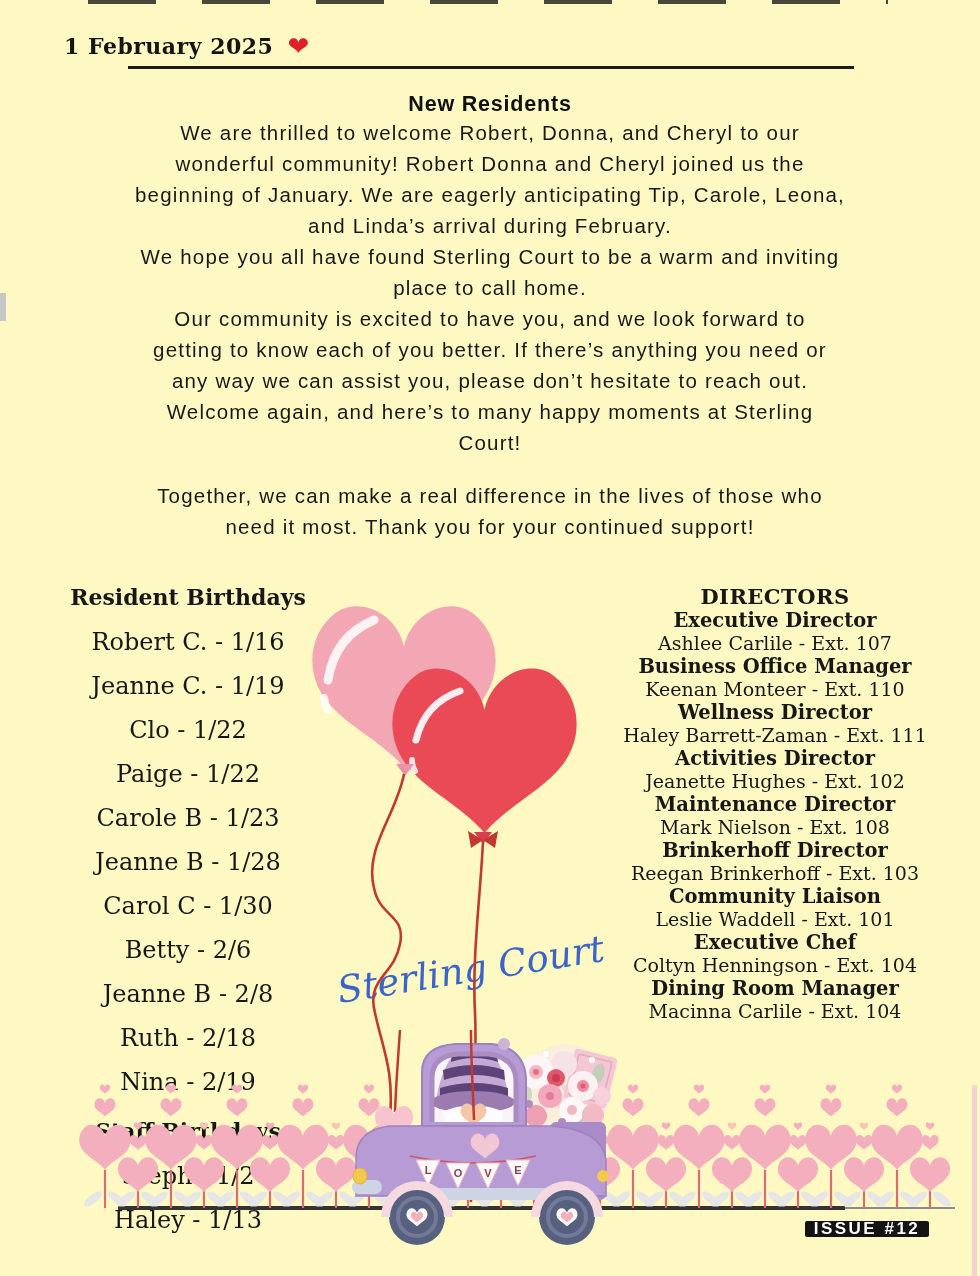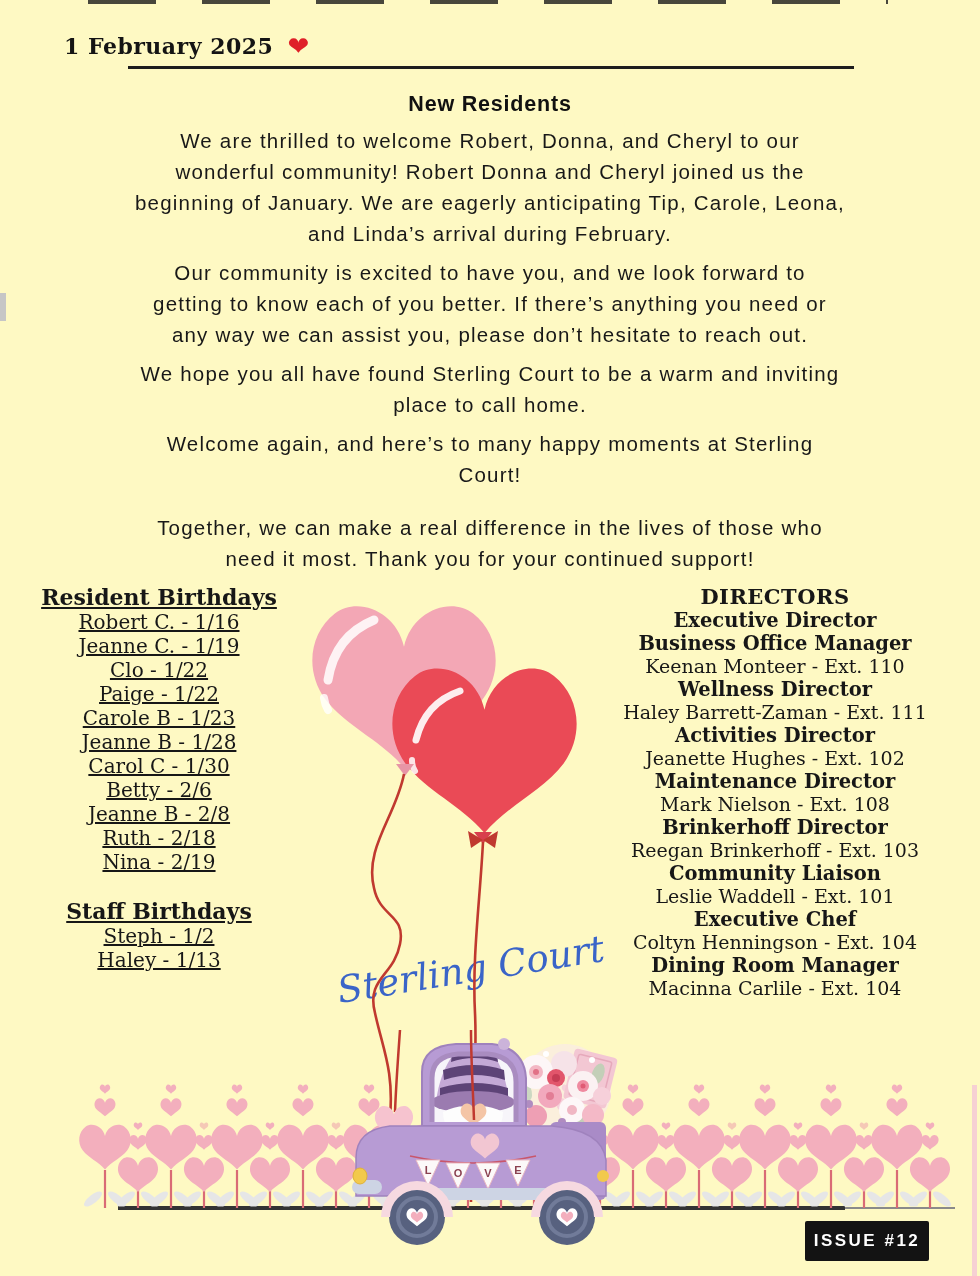--- a/index.html
+++ b/index.html
@@ -14,45 +14,45 @@
 
   
   .date-row{position:absolute;left:64px;top:33px;display:flex;align-items:center;gap:14px;}
   .date-text{font-family:"DejaVu Serif",serif;font-size:22px;font-weight:600;color:#141414;letter-spacing:.5px;}
   .heart-glyph{font-family:"DejaVu Sans",sans-serif;font-size:26px;color:#df2028;line-height:1;}
   .rule{position:absolute;left:128px;top:66px;width:726px;height:3px;background:#1d1d1d;}
 
   
   .article{position:absolute;left:40px;top:92px;width:900px;text-align:center;}
   .article h1{margin:0 0 0 0;font-size:21.5px;font-weight:bold;letter-spacing:.8px;color:#111;}
-  .article p{margin:8px;font-size:20.5px;line-height:31px;letter-spacing:1.2px;white-space:pre-line;color:#181818;}
+  .article p{margin:0;font-size:20.5px;line-height:31px;letter-spacing:1.2px;white-space:pre-line;color:#181818;}
   .article p.gap{margin-top:22px;}
 
   
   .col{position:absolute;text-align:center;font-family:"DejaVu Serif",serif;color:#171717;}
-  .col-left{left:24px;top:584px;width:270px;text-decoration:underline;}
+  .col-left{left:53px;top:584px;width:270px;}
   .col-right{left:613px;top:585px;width:324px;}
   .col-title{font-size:22px;font-weight:700;line-height:26px;}
-  .col-left .entry{font-size:20px;line-height:24px;}
+  .col-left .entry{font-size:24px;line-height:24px;margin-top:20px;}
   .col-left .staff-block{margin-top:24px;}
   .col-right .col-title{font-size:21px;letter-spacing:.5px;line-height:24px;}
   .col-right .role{font-size:19.5px;font-weight:700;line-height:23px;}
   .col-right .name{font-size:19px;line-height:23px;}
 
   
   #flowers-svg{position:absolute;left:60px;top:1082px;z-index:1;}
   #balloons-svg{position:absolute;left:300px;top:588px;z-index:3;pointer-events:none;}
   .signature{position:absolute;left:336px;top:948px;z-index:2;transform:rotate(-9deg);
     font-family:"DejaVu Serif",serif;font-style:italic;font-size:37px;color:var(--signature-blue,#3a64c8);
     white-space:nowrap;}
   #car-svg{position:absolute;left:340px;top:1030px;z-index:4;}
   .baseline{position:absolute;left:118px;top:1206px;width:727px;height:4px;background:#333;z-index:0;}
   .baseline-light{position:absolute;left:845px;top:1207px;width:110px;height:2px;background:#8a8a8a;z-index:0;}
 
-  .issue-badge{position:absolute;left:805px;top:1221px;width:124px;height:40px;z-index:5;
+  .issue-badge{position:absolute;left:805px;top:1221px;width:124px;height:16px;z-index:5;
     background:var(--badge-black,#131313);color:#fff;display:flex;align-items:center;justify-content:center;
     font-weight:bold;font-size:17px;letter-spacing:2.5px;border-radius:2px;}
 </style>
 </head>
 <body>
 
 <svg width="0" height="0" style="position:absolute" aria-hidden="true">
   <defs>
     <path id="heartShape" d="M50,26 C46,8 26,0 14,9 C1,19 -2,38 9,53 C20,67 38,74 50,88 C62,74 80,67 91,53 C102,38 99,19 86,9 C74,0 54,8 50,26 Z"></path>
   </defs>
@@ -69,25 +69,25 @@
     <span class="heart-glyph">❤</span>
   </div>
   <div class="rule"></div>
 
   <div class="article">
     <h1>New Residents</h1>
     <p>We are thrilled to welcome Robert, Donna, and Cheryl to our
 wonderful community! Robert Donna and Cheryl joined us the
 beginning of January. We are eagerly anticipating Tip, Carole, Leona,
 and Linda’s arrival during February.</p>
+    <p>We hope you all have found Sterling Court to be a warm and inviting
+place to call home.</p>
     <p>Our community is excited to have you, and we look forward to
 getting to know each of you better. If there’s anything you need or
 any way we can assist you, please don’t hesitate to reach out.</p>
-    <p>We hope you all have found Sterling Court to be a warm and inviting
-place to call home.</p>
     <p>Welcome again, and here’s to many happy moments at Sterling
 Court!</p>
     <p class="gap">Together, we can make a real difference in the lives of those who
 need it most. Thank you for your continued support!</p>
   </div>
 
   <div class="col col-left">
     <div class="col-title">Resident Birthdays</div>
     <div class="entry">Robert C. - 1/16</div>
     <div class="entry">Jeanne C. - 1/19</div>
@@ -103,20 +103,21 @@
     <div class="staff-block">
       <div class="col-title">Staff Birthdays</div>
       <div class="entry">Steph - 1/2</div>
       <div class="entry">Haley - 1/13</div>
     </div>
   </div>
 
   <div class="col col-right">
     <div class="col-title">DIRECTORS</div>
     <div class="role">Executive Director</div>
+    <div class="name">Ashlee Carlile - Ext. 107</div>
     <div class="role">Business Office Manager</div>
     <div class="name">Keenan Monteer - Ext. 110</div>
     <div class="role">Wellness Director</div>
     <div class="name">Haley Barrett-Zaman - Ext. 111</div>
     <div class="role">Activities Director</div>
     <div class="name">Jeanette Hughes - Ext. 102</div>
     <div class="role">Maintenance Director</div>
     <div class="name">Mark Nielson - Ext. 108</div>
     <div class="role">Brinkerhoff Director</div>
     <div class="name">Reegan Brinkerhoff - Ext. 103</div>

